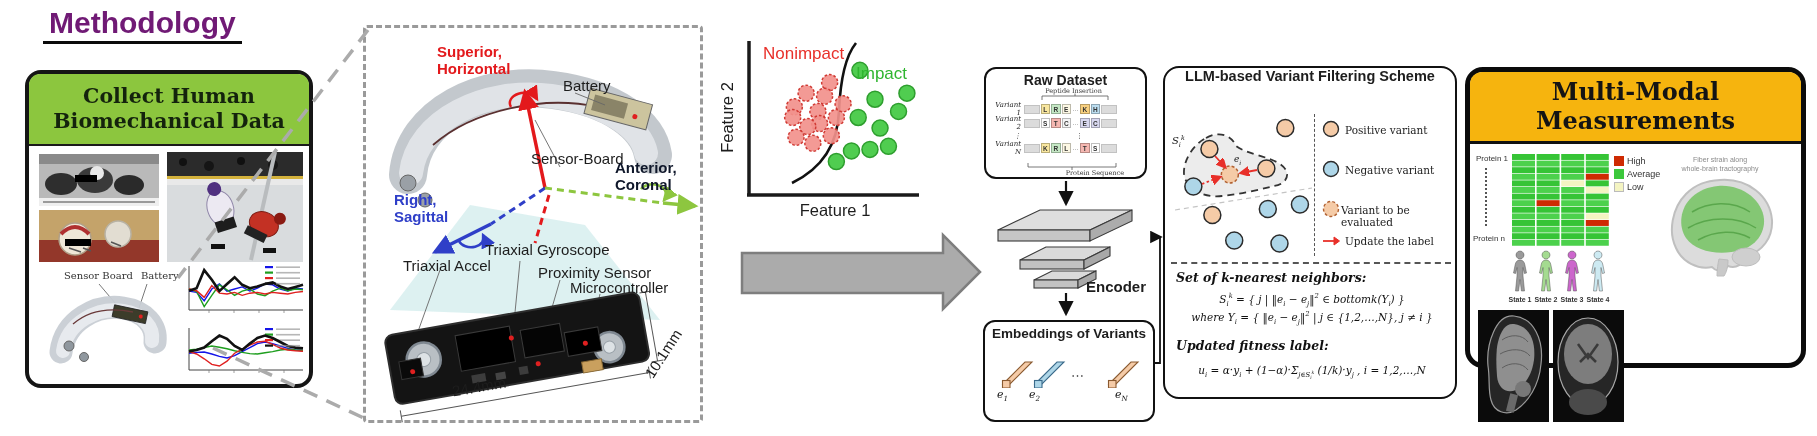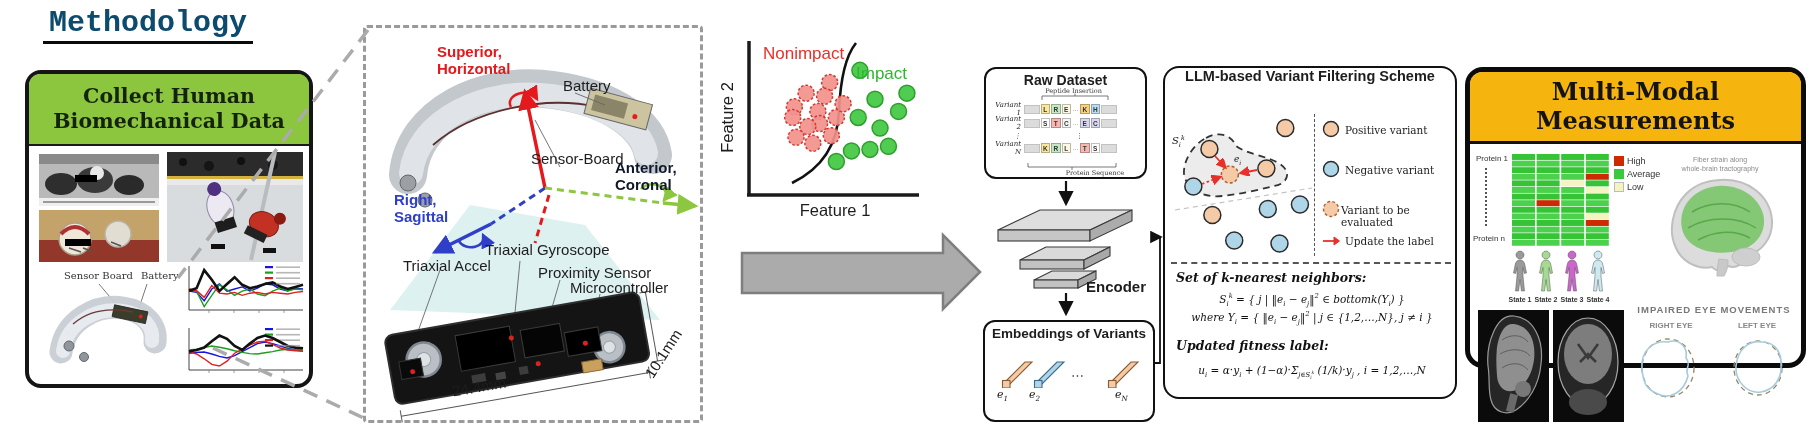--- a/index.html
+++ b/index.html
@@ -1,21 +1,21 @@
 <!DOCTYPE html>
 <html><head>
 <meta charset="utf-8">
 <style>
   *{margin:0;padding:0;box-sizing:border-box}
   html,body{background:#fff}
   body{font-family:"Liberation Sans",sans-serif;color:#1d1d1d}
   #canvas{position:relative;width:1817px;height:436px;background:#fff;overflow:hidden}
   .abs{position:absolute}
   .pre{white-space:pre-line}
-  .heading{font-family:Liberation Mono, monospace;font-weight:bold;font-size:30px;color:#0c4a6e;
+  .heading{font-family:Liberation Sans, sans-serif;font-weight:bold;font-size:30px;color:#701a75;
            border-bottom:3px solid #0a0a0a;padding:0 6px 1px 6px;display:inline-block}
   
   #collect-panel{left:25px;top:70px;width:288px;height:318px;border:4px solid #151515;border-radius:16px;background:#fff}
   #collect-header{left:0;top:0;width:100%;height:72px;border-radius:11px 11px 0 0;border-bottom:2px solid #1a1a1a;
     display:flex;align-items:center;justify-content:center;text-align:center;
     font-family:"DejaVu Serif",serif;font-weight:bold;font-size:20.5px;color:#14230d;line-height:1.2}
   .tiny-label{font-family:"DejaVu Serif",serif;font-size:10px;color:#333}
   
   #device-box{left:363px;top:25px;width:340px;height:398px;border:3px dashed #9a9a9a;border-radius:4px}
   .devlbl{font-size:15px;line-height:1.12;font-weight:bold}
@@ -578,32 +578,15 @@
       </g>
       <g transform="translate(75,0)">
         <rect width="71" height="112" fill="#0b0b0b"></rect>
         <ellipse cx="35" cy="52" rx="30" ry="44" fill="#262626" stroke="#a8a8a8" stroke-width="1.2"></ellipse>
         <ellipse cx="35" cy="44" rx="24" ry="30" fill="#7d7d7d"></ellipse>
         <path d="M25,34 L35,48 L45,34 M27,52 L35,44 L43,52" stroke="#3a3a3a" stroke-width="2.5" fill="none"></path>
         <ellipse cx="35" cy="92" rx="19" ry="13" fill="#4a4a4a"></ellipse>
       </g>
     </svg>
 
-    <div class="abs" style="left:158px;top:232px;width:172px">
-      <div class="eye-h">IMPAIRED EYE MOVEMENTS</div>
-      <div style="display:flex;margin-top:6px">
-        <div class="eye-s" style="width:50%">RIGHT EYE</div>
-        <div class="eye-s" style="width:50%">LEFT EYE</div>
-      </div>
-      <svg width="172" height="78" viewBox="0 0 172 78">
-        <g transform="translate(8,2)">
-          <ellipse cx="32" cy="36" rx="26" ry="29" fill="none" stroke="#9a8560" stroke-width="1.3" stroke-dasharray="5 4"></ellipse>
-          <path d="M6,38 C4,18 18,8 32,10 C44,6 52,16 50,26 C56,34 48,36 52,44 C48,60 34,68 22,62 C10,57 8,52 6,38 Z" fill="none" stroke="#A5CBDE" stroke-width="1.6"></path>
-        </g>
-        <g transform="translate(98,2)">
-          <ellipse cx="32" cy="36" rx="24" ry="27" fill="none" stroke="#9a8560" stroke-width="1.3" stroke-dasharray="5 4"></ellipse>
-          <path d="M10,34 C12,16 24,8 36,10 C50,10 56,22 55,34 C56,46 48,58 35,60 C22,62 9,50 10,34 Z" fill="none" stroke="#A5CBDE" stroke-width="1.6"></path>
-        </g>
-      </svg>
-    </div>
   </div>
 
 </div>
 
 </body></html>

